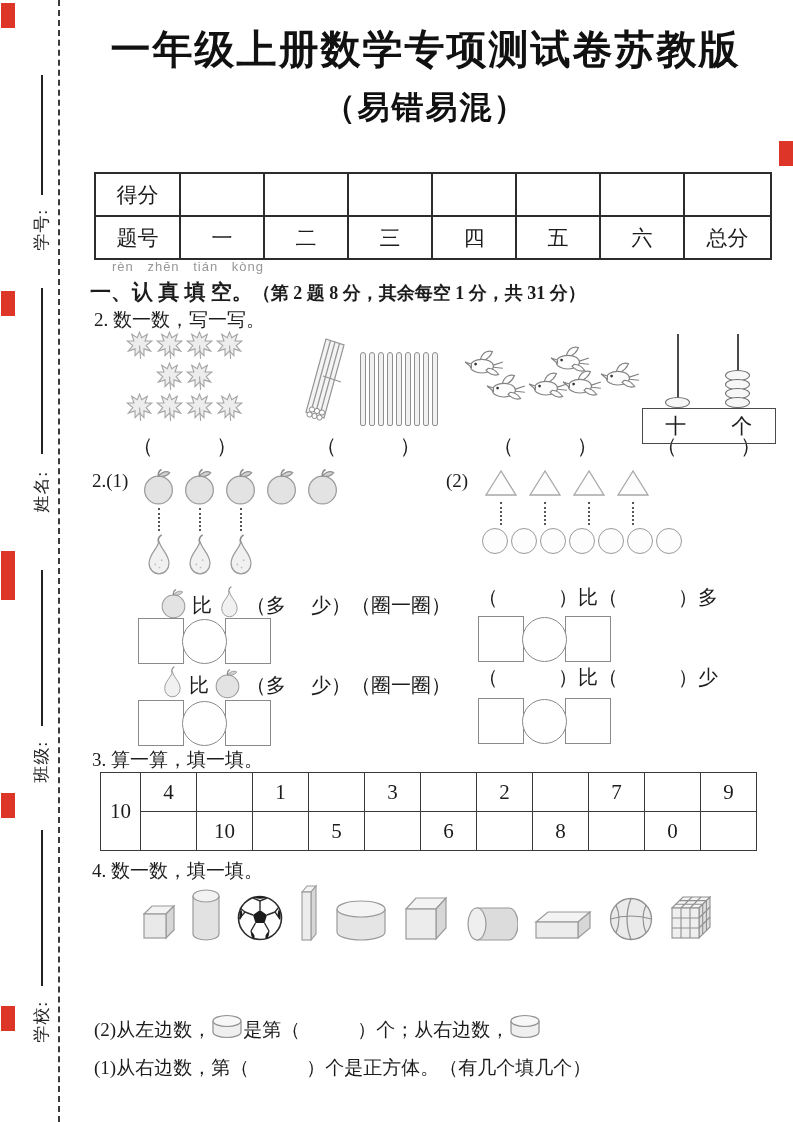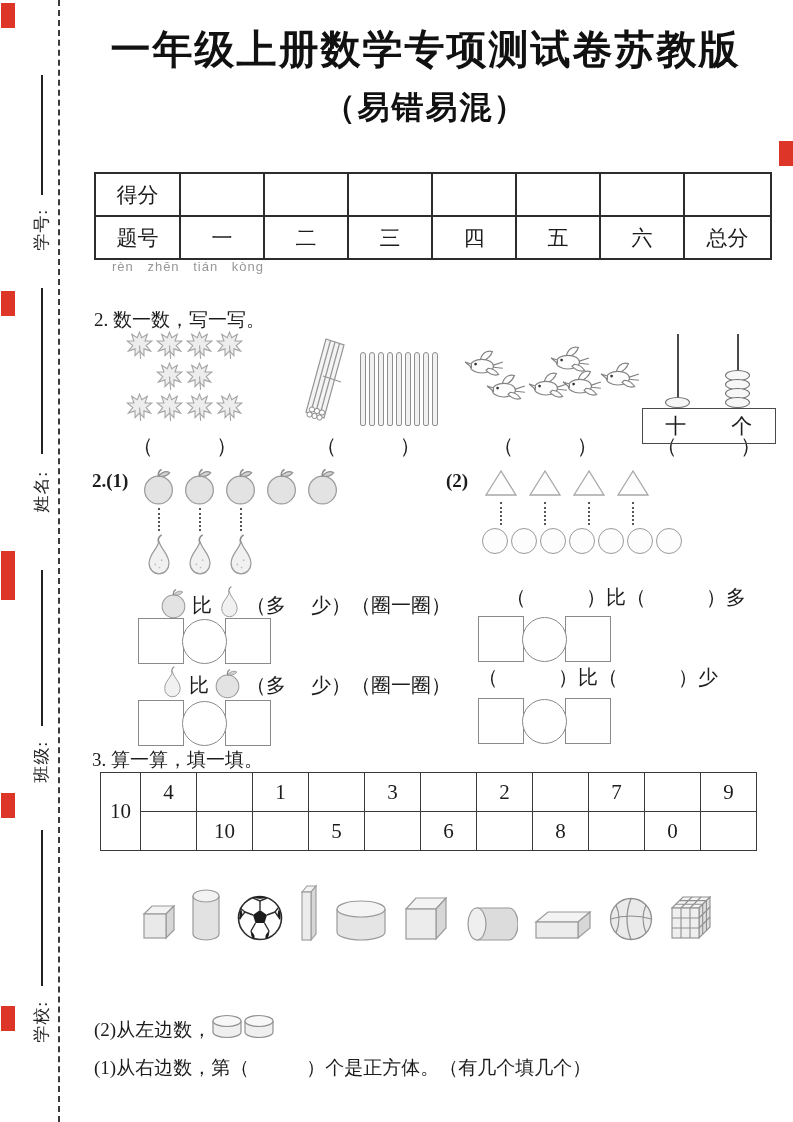--- a/index.html
+++ b/index.html
@@ -50,21 +50,21 @@
   .abacus { position:relative; width:152px; height:112px; }
   .rod { position:absolute; top:0; width:2px; height:74px; background:#4a4a4a; }
   .beads { position:absolute; top:0; height:74px; width:28px; display:flex; flex-direction:column;
     justify-content:flex-end; align-items:center; }
   .bead { width:25px; height:11px; border:1.5px solid #6e6e6e; border-radius:50%; background:#f7f7f7; margin-top:-2px; }
   .abacus-box { position:absolute; left:9px; top:74px; width:134px; height:36px; border:1.5px solid #4a4a4a;
     display:flex; justify-content:space-around; align-items:center; font-size:21px; }
   
   .q2-left { position:absolute; left:92px; top:466px; width:348px; height:288px; }
   .q2-right { position:absolute; left:446px; top:466px; width:340px; height:288px; }
-  .q2-num { position:absolute; left:0; top:4px; font-size:19px;font-weight:bold; }
+  .q2-num { position:absolute; left:0; top:4px; font-size:19px; }
   .fruit-row { position:absolute; display:flex; gap:4px; }
   .conn-row { position:absolute; display:flex; }
   .conn-cell { display:flex; justify-content:center; }
   .conn { width:0; height:23px; border-left:2px dotted #555; }
   .cmp-line { position:absolute; display:flex; align-items:center; gap:3px; font-size:20px; white-space:pre; }
   .cmp-boxes { position:absolute; display:flex; align-items:center; }
   .sq { width:46px; height:46px; border:1.5px solid #8a8a8a; background:#fff; }
   .circ { width:45px; height:45px; border:1.5px solid #8a8a8a; border-radius:50%; margin:0 -2px; background:#fff; z-index:1; }
   .tri-row { position:absolute; display:flex; gap:10px; }
   .circle-row { position:absolute; display:flex; gap:3px; }
@@ -135,20 +135,21 @@
       <td>三</td>
       <td>四</td>
       <td>五</td>
       <td>六</td>
       <td>总分</td>
     </tr>
   </tbody>
     </table>
 
   <div class="pinyin">rèn zhēn tián kòng</div>
+  <div class="sec-heading"><span>一、认 真 填 空。</span><span class="note">（第 2 题 8 分，其余每空 1 分，共 31 分）</span></div>
 
   <div class="q-label" style="left:94px; top:307px;">2. 数一数，写一写。</div>
   <div class="q1-row">
 
     <div class="q1-item" style="width:204px;">
       <div class="leaf-rows">
         <div class="leaf-row">
             <span><svg width="27" height="29" viewBox="0 0 24 26">
                 <path d="M12 1 L14 6 L19 3 L17 9 L23 9 L18 13 L22 18 L16 16 L16 22 L12 18 L8 22 L8 16 L2 18 L6 13 L1 9 L7 9 L5 3 L10 6 Z" fill="#ededed" stroke="#a5a5a5" stroke-width="1"></path>
                 <line x1="12" y1="13" x2="13" y2="25" stroke="#a5a5a5"></line>
@@ -453,21 +454,21 @@
       </div>
     <div class="circle-row" style="left:36px; top:62px;">
         <span class="ring"></span>
         <span class="ring"></span>
         <span class="ring"></span>
         <span class="ring"></span>
         <span class="ring"></span>
         <span class="ring"></span>
         <span class="ring"></span>
       </div>
-    <div class="cmp-line" style="left:32px; top:118px;margin-left:28px;"><span>（　　　）比（　　　）多</span></div>
+    <div class="cmp-line" style="left:32px; top:118px;"><span>（　　　）比（　　　）多</span></div>
     <div class="cmp-boxes" style="left:32px; top:150px;">
       <span class="sq"></span>
         <span class="circ"></span>
         <span class="sq"></span>
     </div>
     <div class="cmp-line" style="left:32px; top:198px;"><span>（　　　）比（　　　）少</span></div>
     <div class="cmp-boxes" style="left:32px; top:232px;">
       <span class="sq"></span>
         <span class="circ"></span>
         <span class="sq"></span>
@@ -514,20 +515,21 @@
       <td>6</td>
       <td></td>
       <td>8</td>
       <td></td>
       <td>0</td>
       <td></td>
     </tr>
   </tbody>
     </table>
 
+  <div class="q-label" style="left:92px; top:858px;">4. 数一数，填一填。</div>
   <div class="q4-shapes">
     <span><svg width="36" height="42" viewBox="0 0 36 42">
           <g stroke="#9a9a9a" stroke-width="1.2">
             <path d="M4 14 L12 6 L34 6 L26 14 Z" fill="#f3f3f3"></path>
             <path d="M26 14 L34 6 L34 30 L26 38 Z" fill="#d7d7d7"></path>
             <rect x="4" y="14" width="22" height="24" fill="#e9e9e9"></rect>
           </g>
         </svg></span>
     <span><svg width="30" height="54" viewBox="0 0 30 54">
           <path d="M2 8 L2 46 A13 6 0 0 0 28 46 L28 8" fill="#e2e2e2" stroke="#9a9a9a" stroke-width="1.2"></path>
@@ -587,20 +589,21 @@
             <path d="M33.7 12.3 L33.7 42.3 M37.4 8.6 L37.4 38.6 M30 26 L41 15 M30 36 L41 25" fill="none"></path>
           </g>
         </svg></span>
   </div>
   <div class="q4-line2" style="top:1014px;">
     <span>(2)从左边数，</span>
     <span><svg width="32" height="26" viewBox="0 0 32 26">
           <path d="M2 7 L2 18 A14 5.5 0 0 0 30 18 L30 7" fill="#efefef" stroke="#8f8f8f" stroke-width="1.2"></path>
           <ellipse cx="16" cy="7" rx="14" ry="5.5" fill="#f7f7f7" stroke="#8f8f8f" stroke-width="1.2"></ellipse>
         </svg></span>
+    <span>是第（　　　）个；从右边数，</span>
     <span><svg width="32" height="26" viewBox="0 0 32 26">
           <path d="M2 7 L2 18 A14 5.5 0 0 0 30 18 L30 7" fill="#efefef" stroke="#8f8f8f" stroke-width="1.2"></path>
           <ellipse cx="16" cy="7" rx="14" ry="5.5" fill="#f7f7f7" stroke="#8f8f8f" stroke-width="1.2"></ellipse>
         </svg></span>
   </div>
   <div class="q4-par" style="top:1050px;">(1)从右边数，第（　　　）个是正方体。（有几个填几个）</div>
 
 </div>
 
 </body></html>

